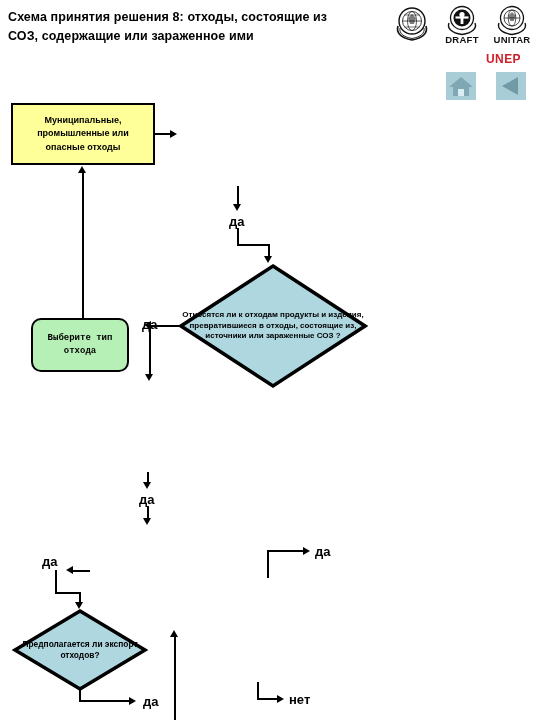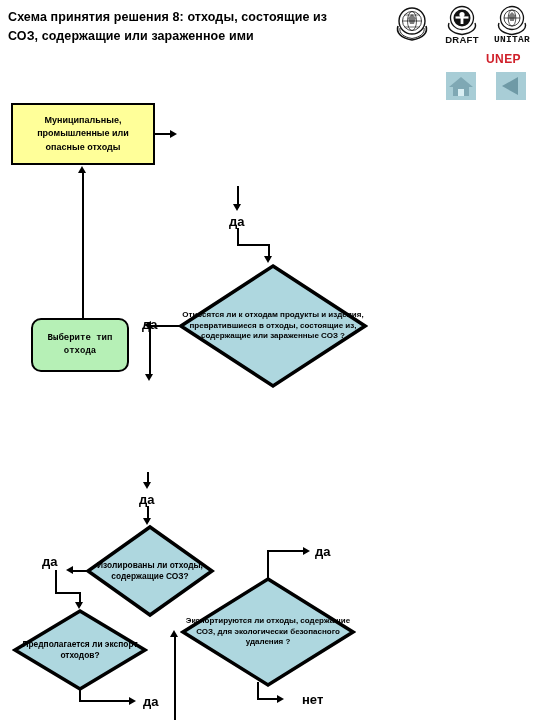--- a/index.html
+++ b/index.html
@@ -94,21 +94,21 @@
     <div class="logo" style="left:100px;">
       <svg width="44" height="32" viewBox="0 0 44 32">
         <circle cx="22" cy="14" r="11.5" fill="none" stroke="#111" stroke-width="1.3"></circle>
         <circle cx="22" cy="14" r="8" fill="none" stroke="#111" stroke-width="0.8"></circle>
         <ellipse cx="22" cy="14" rx="3.8" ry="8" fill="none" stroke="#111" stroke-width="0.7"></ellipse>
         <line x1="14" y1="14" x2="30" y2="14" stroke="#111" stroke-width="0.7"></line>
         <path d="M22 8 L18.5 11.5 L20.2 17 L23.8 17 L25.5 11.5 Z" fill="#111" opacity="0.55"></path>
         <path d="M9 19 C7 24 11 29 22 30.5 C33 29 37 24 35 19" fill="none" stroke="#111" stroke-width="1.4"></path>
       </svg>
     </div>
-    <div class="logocap" style="left:99px;font-family:Liberation Mono, monospace;">UNITAR</div>
+    <div class="logocap" style="left:99px;">UNITAR</div>
   </div>
 
   <div class="draft">UNEP</div>
 
   <div class="navbtn" style="left:446px;top:72px;">
     <svg width="30" height="28" viewBox="0 0 30 28">
       <path d="M15 5 L27 15 L23 15 L23 24 L7 24 L7 15 L3 15 Z" fill="#7fa8b4"></path>
       <rect x="12" y="17" width="6" height="7" fill="#d9eef3"></rect>
     </svg>
   </div>
@@ -133,44 +133,38 @@
   <div class="elabel" style="left:229px;top:214px;">да</div>
   <div class="edge v" style="left:237px;top:228px;height:18px;"></div>
   <div class="edge h" style="left:237px;top:244px;width:33px;"></div>
   <div class="edge v" style="left:268px;top:244px;height:16px;"></div>
   <div class="arrow down" style="left:264px;top:256px;"></div>
 
   <div class="diamond" style="left:178px;top:263px;width:190px;height:126px;">
     <svg width="190" height="126" viewBox="0 0 190 126">
       <polygon points="95,3 187,63 95,123 3,63" fill="#aed7df" stroke="#000" stroke-width="3.5"></polygon>
     </svg>
-    <div class="dlabel" style="font-size:8px;">Относятся ли к отходам продукты и изделия, превратившиеся в отходы, состоящие из, содержащие или зараженные СОЗ ?</div>
+    <div class="dlabel" style="font-size:8px;">Относятся ли к отходам продукты и изделия, превратившиеся в отходы, состоящие из, источники или зараженные СОЗ ?</div>
   </div>
 
   <div class="edge h" style="left:150px;top:325px;width:30px;"></div>
   <div class="arrow left" style="left:144px;top:321px;"></div>
   <div class="elabel" style="left:142px;top:317px;">да</div>
   <div class="edge v" style="left:149px;top:325px;height:52px;"></div>
   <div class="arrow down" style="left:145px;top:374px;"></div>
 
   <div class="box green" style="left:31px;top:318px;width:98px;height:54px;font-family:Liberation Mono, monospace;">Выберите тип отхода</div>
 
 
   <div class="edge v" style="left:147px;top:472px;height:14px;"></div>
   <div class="arrow down" style="left:143px;top:482px;"></div>
   <div class="elabel" style="left:139px;top:492px;">да</div>
   <div class="edge v" style="left:147px;top:506px;height:16px;"></div>
   <div class="arrow down" style="left:143px;top:518px;"></div>
 
-  <div class="diamond" style="left:85px;top:524px;width:130px;height:94px;">
-    <svg width="130" height="94" viewBox="0 0 130 94">
-      <polygon points="65,3 127,47 65,91 3,47" fill="#aed7df" stroke="#000" stroke-width="3.5"></polygon>
-    </svg>
-    <div class="dlabel">Изолированы ли отходы, содержащие СОЗ?</div>
-  </div>
 
   <div class="edge h" style="left:72px;top:570px;width:18px;"></div>
   <div class="arrow left" style="left:66px;top:566px;"></div>
   <div class="elabel" style="left:42px;top:554px;">да</div>
   <div class="edge v" style="left:55px;top:570px;height:24px;"></div>
   <div class="edge h" style="left:55px;top:592px;width:26px;"></div>
   <div class="edge v" style="left:79px;top:592px;height:14px;"></div>
   <div class="arrow down" style="left:75px;top:602px;"></div>
 
   <div class="diamond" style="left:12px;top:608px;width:136px;height:84px;">
@@ -181,30 +175,24 @@
   </div>
 
   <div class="edge v" style="left:79px;top:688px;height:14px;"></div>
   <div class="edge h" style="left:79px;top:700px;width:52px;"></div>
   <div class="arrow right" style="left:129px;top:697px;"></div>
   <div class="elabel" style="left:143px;top:694px;">да</div>
 
   <div class="edge v" style="left:174px;top:636px;height:84px;"></div>
   <div class="arrow up" style="left:170px;top:630px;"></div>
 
-  <div class="diamond" style="left:180px;top:576px;width:176px;height:112px;">
-    <svg width="176" height="112" viewBox="0 0 176 112">
-      <polygon points="88,3 173,56 88,109 3,56" fill="#aed7df" stroke="#000" stroke-width="3.5"></polygon>
-    </svg>
-    <div class="dlabel" style="font-size:8px;">Экспортируются ли отходы, содержащие СОЗ, для экологически безопасного удаления ?</div>
-  </div>
 
   <div class="edge v" style="left:267px;top:550px;height:28px;"></div>
   <div class="edge h" style="left:267px;top:550px;width:40px;"></div>
   <div class="arrow right" style="left:303px;top:547px;"></div>
   <div class="elabel" style="left:315px;top:544px;">да</div>
 
   <div class="edge v" style="left:257px;top:682px;height:18px;"></div>
   <div class="edge h" style="left:257px;top:698px;width:22px;"></div>
   <div class="arrow right" style="left:277px;top:695px;"></div>
-  <div class="elabel" style="left:302px;top:692px;text-align:center;">нет</div>
+  <div class="elabel" style="left:289px;top:692px;text-align:center;">нет</div>
 
 </div>
 
 </body></html>

